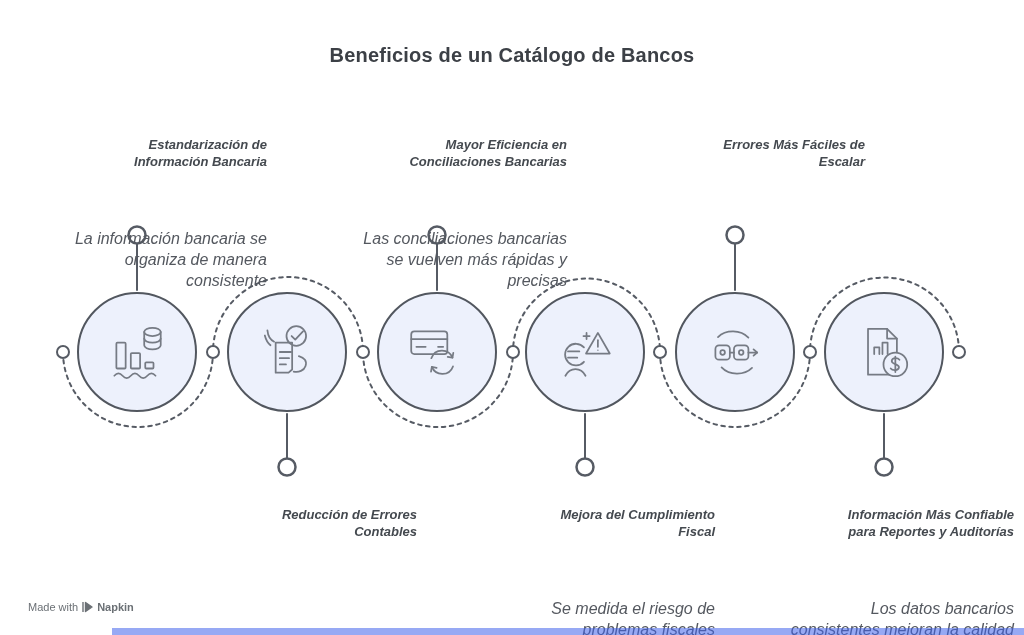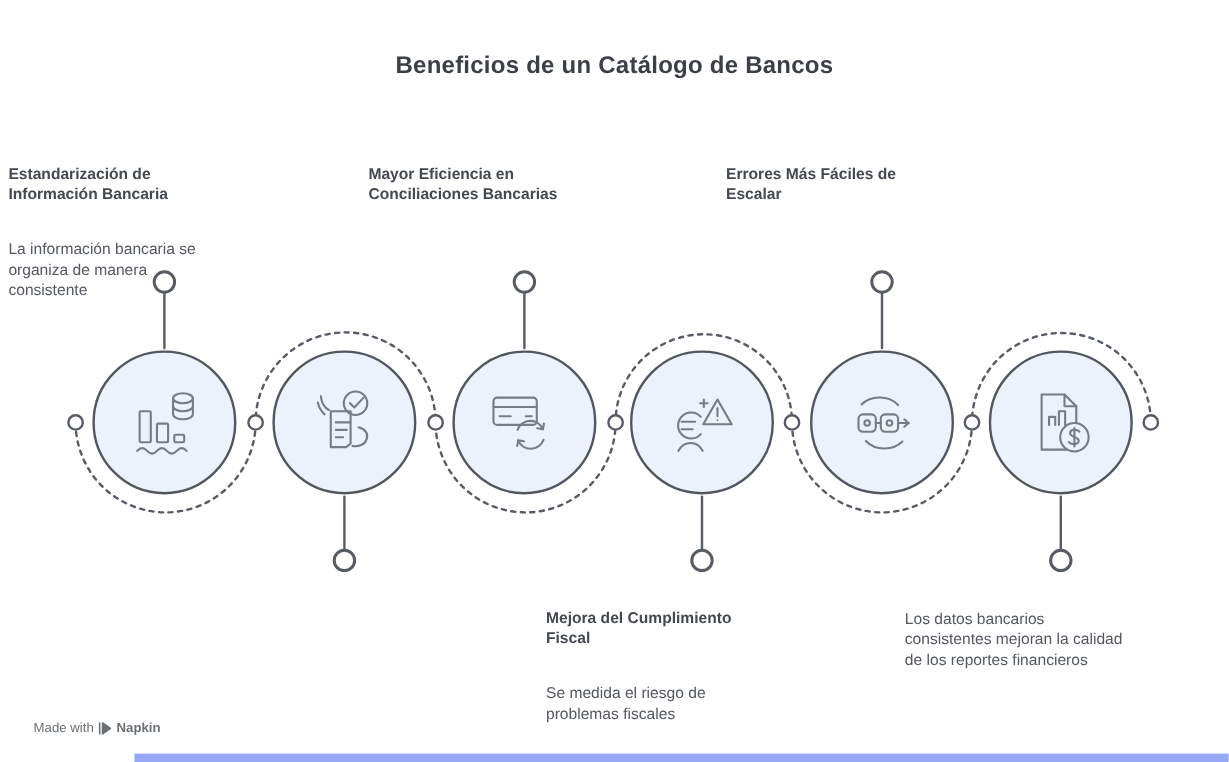--- a/index.html
+++ b/index.html
@@ -18,23 +18,23 @@
   html,body{width:1024px;height:635px;overflow:hidden;background:var(--background);
     font-family:"Liberation Sans", sans-serif;}
   .canvas{position:relative;width:1024px;height:635px;background:var(--background);}
   .title{position:absolute;left:0;right:0;top:44px;text-align:center;
     font-size:20px;font-weight:bold;color:var(--title-text);letter-spacing:.2px;}
   .connector-svg{position:absolute;left:0;top:0;width:1024px;height:635px;}
   .big-circle{position:absolute;top:292px;width:120px;height:120px;border-radius:50%;
     background:var(--circle-fill);border:2px solid var(--circle-border);
     display:flex;align-items:center;justify-content:center;}
   .big-circle svg{display:block;}
-  .tb{position:absolute;width:260px;text-align:left;white-space:pre-line;}
+  .tb{position:absolute;width:260px;text-align:right;white-space:pre-line;font-style:italic;}
   .tb .hd{font-size:13px;font-weight:bold;color:var(--heading-text);line-height:1.3;margin-bottom:10px;}
-  .tb .bd{font-size:13px;color:var(--body-text);line-height:1.32;}
+  .tb .bd{font-size:16px;color:var(--body-text);line-height:1.32;margin-top:29px;}
   .tb.top{top:119px;}
   .tb.bottom{top:489px;}
   .footer{position:absolute;left:28px;top:601px;display:flex;align-items:flex-start;gap:4px;
     font-size:11px;color:var(--footer-text);}
   .footer .brand{font-weight:bold;}
   .accent-bar{position:absolute;left:112px;right:0;bottom:0;height:7px;
     background:var(--accent-bar);opacity:.55;}
   .icon-stroke{fill:none;stroke:var(--icon-stroke);stroke-width:1.7;
     stroke-linecap:round;stroke-linejoin:round;}
 </style>
@@ -161,36 +161,43 @@
   </div>
 
   <div class="tb top" style="left:7px">
     <div class="hd">Estandarización de
 Información Bancaria</div>
     <div class="bd">La información bancaria se
 organiza de manera
 consistente</div>
   </div>
   <div class="tb bottom" style="left:157px">
+    <div class="hd">Reducción de Errores
+Contables</div>
   </div>
   <div class="tb top" style="left:307px">
     <div class="hd">Mayor Eficiencia en
 Conciliaciones Bancarias</div>
+    <div class="bd">Las conciliaciones bancarias
+se vuelven más rápidas y
+precisas</div>
   </div>
   <div class="tb bottom" style="left:455px">
     <div class="hd">Mejora del Cumplimiento
 Fiscal</div>
     <div class="bd">Se medida el riesgo de
 problemas fiscales</div>
   </div>
   <div class="tb top" style="left:605px">
     <div class="hd">Errores Más Fáciles de
 Escalar</div>
   </div>
   <div class="tb bottom" style="left:754px">
+    <div class="hd">Información Más Confiable
+para Reportes y Auditorías</div>
     <div class="bd">Los datos bancarios
 consistentes mejoran la calidad
 de los reportes financieros</div>
   </div>
 
   <div class="footer">
     <span>Made with</span>
     <svg width="11" height="12" viewBox="0 0 11 12">
       <path d="M1 1 v10 M3.5 1.5 L10 6 L3.5 10.5 Z" fill="var(--footer-text)" stroke="var(--footer-text)" stroke-width="1.4" stroke-linejoin="round"></path>
     </svg>

